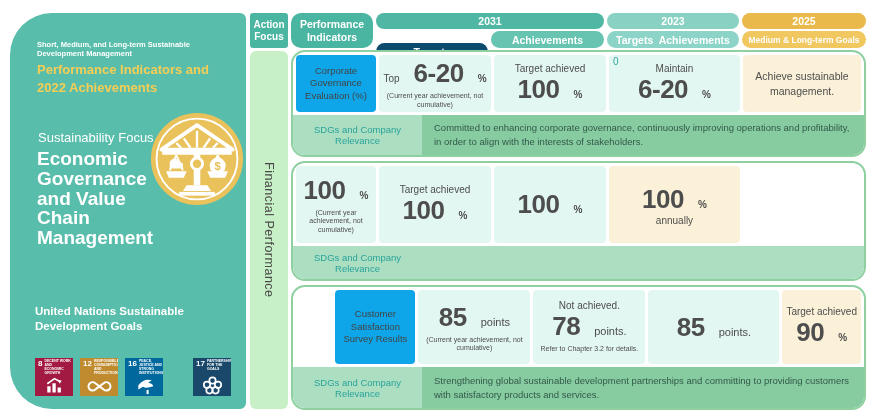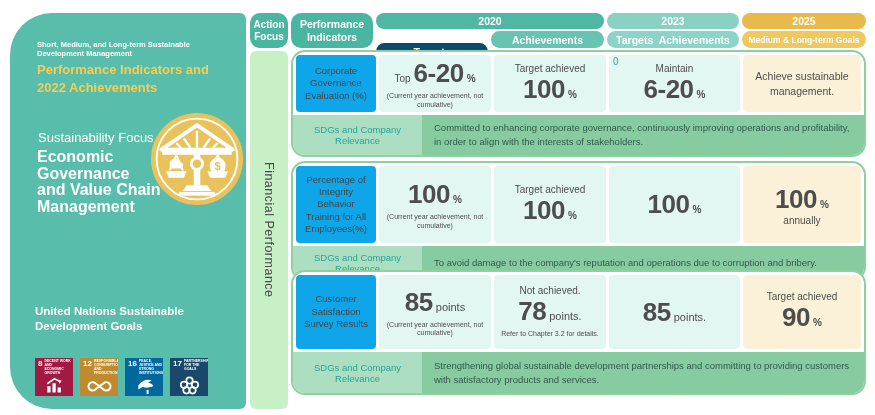--- a/index.html
+++ b/index.html
@@ -13,41 +13,41 @@
   .left-panel {
     position:absolute; left:10px; top:13px; width:236px; height:396px;
     background:#58BDAA; border-radius:42px 6px 6px 42px; color:#ffffff;
   }
   .lp-eyebrow { position:absolute; left:27px; top:27px; width:190px;
     font-size:7.5px; font-weight:bold; line-height:1.25; color:#ffffff; }
   .lp-subtitle { position:absolute; left:27px; top:48px; width:185px;
     font-size:13px; font-weight:bold; line-height:1.35; color:#F6CE55; }
   .lp-focus-label { position:absolute; left:28px; top:117px; font-size:13px; color:#ffffff; }
   .lp-title { position:absolute; left:27px; top:136px; width:125px;
-    font-size:16px; font-weight:bold; line-height:1.04; color:#ffffff; }
+    font-size:19px; font-weight:bold; line-height:1.04; color:#ffffff; }
   .lp-emblem { position:absolute; left:140px; top:99px; width:94px; height:94px; }
   .lp-un { position:absolute; left:25px; top:291px; width:170px;
     font-size:11.5px; font-weight:bold; line-height:1.3; color:#ffffff; }
   .lp-sdg-heading { position:absolute; left:25px; top:324px; width:200px;
     font-size:12.5px; font-weight:bold; color:#F6CE55; }
   .lp-sdgs { position:absolute; left:25px; top:345px; display:flex; gap:7px; }
   .sdg-tile { width:38px; height:38px; padding:2px 2px 0 3px; color:#fff; overflow:hidden;
     display:flex; flex-direction:column; }
   .sdg-c8  { background:#A21942; }
   .sdg-c12 { background:#BF8B2E; }
   .sdg-c16 { background:#00689D; }
-  .sdg-c17 { background:#19486A; }
+  .sdg-c17 { background:#19486A;margin-left:23px; }
   .sdg-head { display:flex; gap:2px; align-items:flex-start; }
   .sdg-num { font-size:8px; font-weight:bold; line-height:1; }
   .sdg-title { font-size:3.5px; font-weight:bold; line-height:1.1; text-transform:uppercase; }
   .sdg-glyph { flex:1; width:100%; }
 
   
   .af-header { position:absolute; left:250px; top:13px; width:38px; height:35px;
-    background:#4AB5A1; border-radius:10px; color:#fff; font-weight:bold; font-size:10px;
+    background:#4AB5A1; border-radius:3px; color:#fff; font-weight:bold; font-size:10px;
     display:flex; align-items:center; justify-content:center; text-align:center; line-height:1.15; }
   .af-body { position:absolute; left:250px; top:51px; width:38px; height:358px;
     background:#C7F0C7; border-radius:6px; display:flex; align-items:center; justify-content:center; }
   .af-vertical { writing-mode:vertical-rl; font-size:12.5px; color:#4A4A4A; letter-spacing:0.5px; }
 
   
   .hdr { position:absolute; color:#ffffff; font-weight:bold; border-radius:10px;
     display:flex; align-items:center; justify-content:center; text-align:center; }
   .hdr-perf { left:291px; top:13px; width:82px; height:35px; background:#4AB5A1; font-size:10.5px; line-height:1.2; }
   .hdr-2022 { left:376px; top:13px; width:228px; height:16px; background:#4FB7A4; font-size:10.5px; }
@@ -56,29 +56,29 @@
   .hdr-2023 { left:607px; top:13px; width:132px; height:16px; background:#88D1C3; font-size:10.5px; }
   .hdr-2023-s { left:607px; top:31px; width:132px; height:17px; background:#8CD4C7; font-size:10.5px; white-space:pre; }
   .hdr-2025 { left:742px; top:13px; width:124px; height:16px; background:#E9BA4B; font-size:10.5px; }
   .hdr-2025-s { left:742px; top:31px; width:124px; height:17px; background:#F1C75F; font-size:8.5px; }
 
   
   .row { position:absolute; left:291px; width:575px; border:2px solid #8FD0A0;
     border-radius:14px; background:#ffffff; overflow:hidden; display:flex; flex-direction:column; }
   .row-1 { top:50px;  height:107px; }
   .row-2 { top:161px; height:120px; }
-  .row-3 { top:270px; height:125px; }
+  .row-3 { top:285px; height:125px;align-items:flex-end; }
   .cells { flex:1; display:grid; grid-template-columns:80px 112px 112px 131px 1fr;
     gap:3px; padding:3px; }
   .cell { border-radius:4px; display:flex; flex-direction:column;
     align-items:center; justify-content:center; text-align:center; padding:2px 4px; color:#4D4D4D; }
   .c-ind  { background:#0ea5e9; font-size:9.5px; line-height:1.3; color:#444444; }
   .c-mint { background:#E3F7F2; position:relative; }
   .c-cream{ background:#FBF1D9; }
-  .numline { display:flex; align-items:baseline; justify-content:center; gap:3px; }
+  .numline { display:flex; align-items:baseline; justify-content:center; gap:14px; }
   .big { font-size:26px; font-weight:bold; color:#4D4D4D; letter-spacing:-0.5px; }
   .pct { font-size:10px; font-weight:bold; }
   .unit-txt { font-size:11px; }
   .pre, .lbl { font-size:10px; color:#4D4D4D; }
   .note { font-size:7px; color:#4D4D4D; line-height:1.2; margin-top:3px; }
   .goal-text { font-size:10.5px; line-height:1.35; color:#4D4D4D; }
   .corner-zero { position:absolute; left:4px; top:1px; font-size:10px; color:#2FA8A0; }
 
   
   .sdg-band { display:flex; background:#ACDFC1; }
@@ -168,21 +168,21 @@
       </div>
     </div>
   </div>
 
   <div class="af-header">Action Focus</div>
   <div class="af-body">
     <span class="af-vertical">Financial Performance</span>
   </div>
 
   <div class="hdr hdr-perf">Performance Indicators</div>
-  <div class="hdr hdr-2022">2020</div>
+  <div class="hdr hdr-2022">2031</div>
   <div class="hdr hdr-2022-t">Targets</div>
   <div class="hdr hdr-2022-a">Achievements</div>
   <div class="hdr hdr-2023">2023</div>
   <div class="hdr hdr-2023-s">Targets  Achievements</div>
   <div class="hdr hdr-2025">2025</div>
   <div class="hdr hdr-2025-s">Medium &amp; Long-term Goals</div>
 
   <div class="row row-1">
     <div class="cells">
       <div class="cell c-ind">Corporate Governance Evaluation (%)</div>
@@ -214,21 +214,20 @@
       </div>
     </div>
     <div class="sdg-band band-h40">
       <div class="sdg-band-label">SDGs and Company Relevance</div>
       <div class="sdg-band-text">Committed to enhancing corporate governance, continuously improving operations and profitability, in order to align with the interests of stakeholders.</div>
     </div>
   </div>
 
   <div class="row row-2">
     <div class="cells">
-      <div class="cell c-ind">Percentage of Integrity Behavior Training for All Employees(%)</div>
       <div class="cell c-mint">
         <div class="numline">
           <span class="big">100</span>
           <span class="pct">%</span>
         </div>
         <div class="note">(Current year achievement, not cumulative)</div>
       </div>
       <div class="cell c-mint">
         <div class="lbl">Target achieved</div>
         <div class="numline">
@@ -245,21 +244,20 @@
       <div class="cell c-cream">
         <div class="numline">
           <span class="big">100</span>
           <span class="pct">%</span>
         </div>
         <div class="lbl">annually</div>
       </div>
     </div>
     <div class="sdg-band band-h33">
       <div class="sdg-band-label">SDGs and Company Relevance</div>
-      <div class="sdg-band-text">To avoid damage to the company's reputation and operations due to corruption and bribery.</div>
     </div>
   </div>
 
   <div class="row row-3">
     <div class="cells">
       <div class="cell c-ind">Customer Satisfaction Survey Results</div>
       <div class="cell c-mint">
         <div class="numline">
           <span class="big">85</span>
           <span class="unit-txt">points</span>

